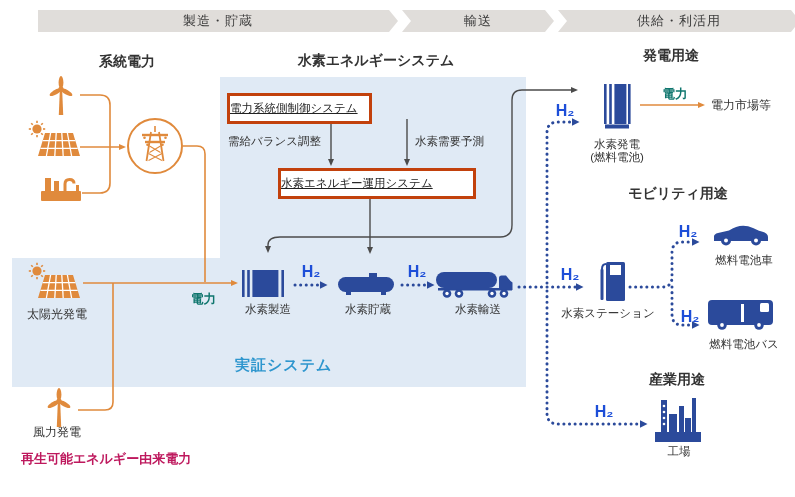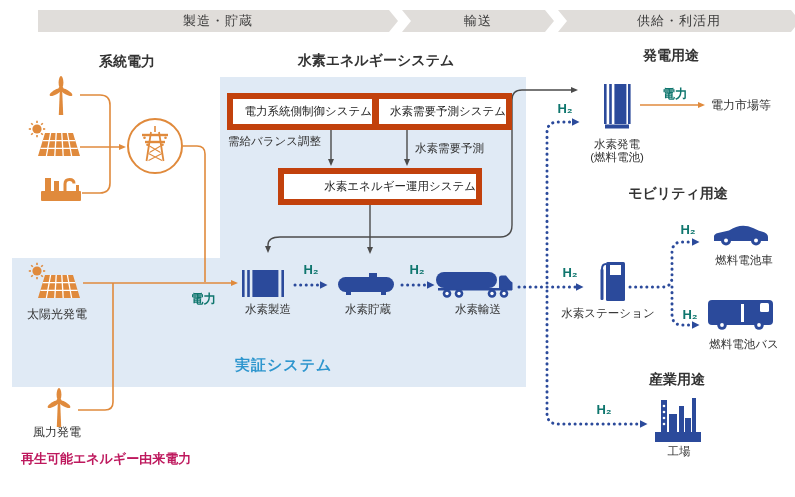--- a/index.html
+++ b/index.html
@@ -4,26 +4,26 @@
 <style>
   html,body{margin:0;padding:0;background:#fff;}
   .canvas{position:relative;width:795px;height:497px;background:#fff;overflow:hidden;
           font-family:"Liberation Sans","DejaVu Sans",sans-serif;color:#333;}
   .panel{position:absolute;background:#e0eaf5;}
   .lines{position:absolute;left:0;top:0;pointer-events:none;}
   .lbl{position:absolute;white-space:nowrap;font-size:11.5px;line-height:1.25;color:#333;}
   .ctr{transform:translateX(-50%);}
   .title{font-size:14px;font-weight:bold;color:#333;}
   .t12{font-size:12px;}
-  .h2lbl{font-size:13px;font-weight:bold;color:#0f766e;}
+  .h2lbl{font-size:16px;font-weight:bold;color:#1d4ed8;}
   .orangelbl{font-size:12.5px;font-weight:bold;color:#0f766e;}
   .demolbl{font-size:15px;font-weight:bold;color:#2e96ce;letter-spacing:1px;}
   .renew{font-size:13px;font-weight:bold;color:#be185d;font-family:Liberation Mono, monospace;}
-  .wbox{position:absolute;background:#fff;border:6px solid #c2410c;display:flex;
-        align-items:center;justify-content:flex-end;font-size:11.5px;color:#222;white-space:nowrap;}
+  .wbox{position:absolute;background:#fff;border:3px solid #c2410c;display:flex;
+        align-items:center;justify-content:flex-start;font-size:11.5px;color:#222;white-space:nowrap;text-decoration:underline;}
   
   .pbar{position:absolute;left:30px;top:10px;width:762px;height:22px;display:flex;padding-left:8px;}
   .pseg{height:22px;background:#e0ddda;display:flex;align-items:center;justify-content:center;
         font-size:13px;color:#3c3c3c;letter-spacing:1px;}
   .pseg.first{clip-path:polygon(0 0,calc(100% - 9px) 0,100% 50%,calc(100% - 9px) 100%,0 100%);}
   .pseg.next{clip-path:polygon(0 0,calc(100% - 9px) 0,100% 50%,calc(100% - 9px) 100%,0 100%,9px 50%);}
   .gap{width:4px;height:22px;background:#fff;flex:none;}
   svg.icon{position:absolute;display:block;}
 </style>
 </head>
@@ -91,28 +91,25 @@
 
   <div class="lbl title ctr" style="left:127px;top:53px;">系統電力</div>
   <div class="lbl title ctr" style="left:376px;top:52px;">水素エネルギーシステム</div>
   <div class="lbl title ctr" style="left:671px;top:47px;">発電用途</div>
   <div class="lbl title ctr" style="left:678px;top:185px;">モビリティ用途</div>
   <div class="lbl title ctr" style="left:677px;top:371px;">産業用途</div>
 
   <div class="wbox" style="left:227px;top:93px;width:139px;height:25px;">
       <span>電力系統側制御システム</span>
     </div>
-  <div class="wbox" style="left:373px;top:93px;width:127px;height:25px;">
-      <span>水素需要予測システム</span>
-    </div>
   <div class="wbox" style="left:278px;top:168px;width:192px;height:25px;">
       <span>水素エネルギー運用システム</span>
     </div>
   <div class="lbl" style="left:228px;top:134px;">需給バランス調整</div>
-  <div class="lbl" style="left:415px;top:134px;margin-top:7px;">水素需要予測</div>
+  <div class="lbl" style="left:415px;top:134px;">水素需要予測</div>
 
   <svg class="icon" style="left:46px;top:76px;" width="30" height="40" viewBox="0 0 30 40">
     <g fill="#e08a3c">
       <ellipse cx="15" cy="6.5" rx="2.4" ry="6.5"></ellipse>
       <g transform="rotate(120 15 13)">
           <ellipse cx="15" cy="6.5" rx="2.4" ry="6.5"></ellipse>
         </g>
       <g transform="rotate(240 15 13)">
           <ellipse cx="15" cy="6.5" rx="2.4" ry="6.5"></ellipse>
         </g>

